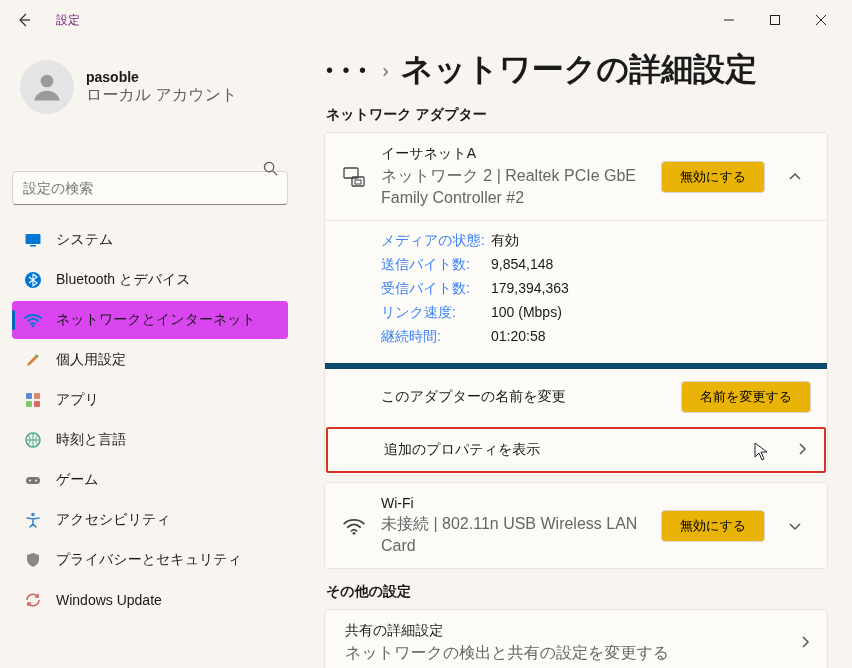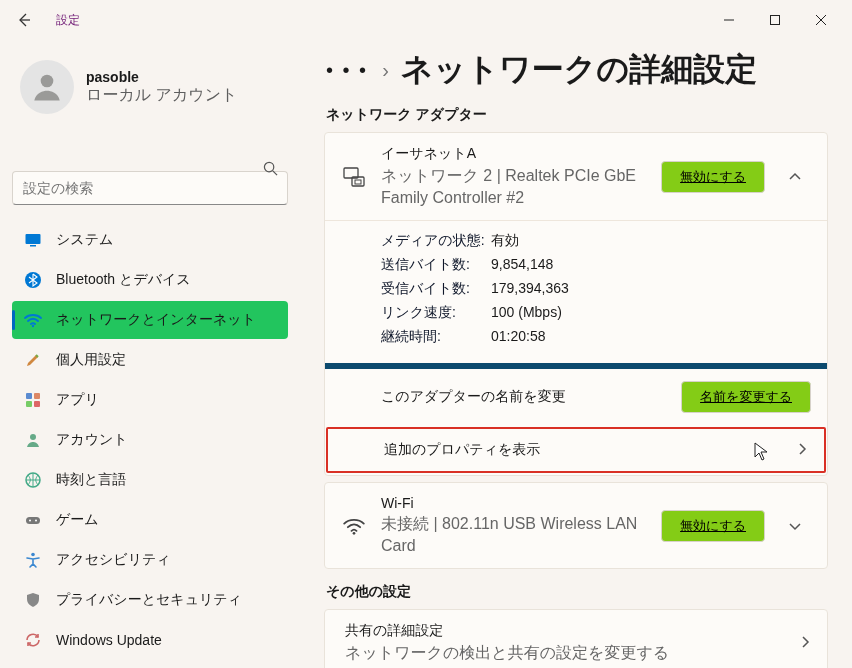--- a/index.html
+++ b/index.html
@@ -16,41 +16,41 @@
   .user-row { display: flex; align-items: center; gap: 12px; padding: 12px 8px 16px 8px; }
   .avatar { width: 54px; height: 54px; border-radius: 50%; background: #e4e4e4; display: flex; align-items: center; justify-content: center; }
   .avatar svg { width: 36px; height: 36px; fill: #9a9a98; }
   .user-name { font-weight: 600; font-size: 14px; }
   .user-sub { font-size: 16px; color: #5e5e5e; }
   .search-wrap { position: relative; margin: 4px 0 12px 0; }
   .search-input { width: 100%; height: 34px; border: 1px solid #d9d4cd; border-bottom: 1px solid #888; border-radius: 4px; background: #fdfbf8; padding: 0 36px 0 10px; font-size: 14px; outline: none; margin-top: 37px; }
   .search-icon { position: absolute; right: 10px; top: 50%; transform: translateY(-50%); color: #555; }
   .nav { display: flex; flex-direction: column; gap: 2px; margin-top: 4px; }
   .nav-item { display: flex; align-items: center; gap: 14px; height: 38px; padding: 0 12px; border-radius: 4px; cursor: pointer; position: relative; }
-  .nav-item.selected { background: #22c55e; }
+  .nav-item.selected { background: #d946ef; }
   .nav-item.selected::before { content: ""; position: absolute; left: 0; top: 9px; bottom: 9px; width: 3px; background: #0067c0; border-radius: 2px; }
   .nav-icon { width: 18px; height: 18px; display: flex; align-items: center; justify-content: center; }
   .nav-label { font-size: 14px; }
   .main { flex: 1; padding: 8px 24px 0 24px; overflow-y: auto; }
   .crumb-row { display: flex; align-items: center; gap: 12px; margin-bottom: 6px; }
   .dots { font-size: 20px; letter-spacing: 2px; color: #1a1a1a; cursor: pointer; padding: 4px 2px; }
   .crumb-sep { font-size: 20px; color: #777; }
   .page-title { font-size: 32px; font-weight: 600; }
   .section-label { font-size: 14px; font-weight: 600; margin: 14px 0 8px 2px; }
   .card { background: #fdfbf8; border: 1px solid #e9e3da; border-radius: 4px; margin-bottom: 6px; }
   .card-row { display: flex; align-items: center; padding: 12px 16px; gap: 14px; }
   .card-icon { width: 26px; display: flex; align-items: center; justify-content: center; color: #444; }
   .card-text { flex: 1; min-width: 0; }
   .card-title { font-size: 14px; }
   .card-sub { font-size: 16px; color: #666; margin-top: 2px; line-height: 1.35; }
-  .btn { background: #84cc16; border: 1px solid #d7d2ca; border-radius: 4px; padding: 6px 18px; font-size: 13px; cursor: pointer; text-decoration: underline; }
+  .btn { background: #eab308; border: 1px solid #d7d2ca; border-radius: 4px; padding: 6px 18px; font-size: 13px; cursor: pointer; }
   .expander { width: 32px; height: 32px; display: flex; align-items: center; justify-content: center; cursor: pointer; color: #555; }
   .detail-block { padding: 8px 20px 14px 56px; border-top: 1px solid #eee6dc; }
   .detail-row { display: flex; padding: 3px 0; font-size: 14px; }
-  .detail-label { width: 110px; color: #0f172a; }
+  .detail-label { width: 110px; color: #3b82f6; }
   .detail-value { color: #1a1a1a; }
   .inner-row { display: flex; align-items: center; padding: 12px 16px 12px 56px; border-top: 6px solid #0c4a6e; }
   .inner-row .card-title { flex: 1; }
   .highlight-row { border: 2px solid #d93025; border-radius: 2px; display: flex; align-items: center; padding: 12px 16px 12px 56px; margin: 2px 1px; cursor: pointer; position: relative; }
   .highlight-row .chev { color: #555; }
   .cursor { position: absolute; right: 54px; bottom: 6px; }
 </style>
 </head>
 <body>
 
@@ -154,29 +154,20 @@
                 <rect x="10" y="2" width="6" height="6" rx="1" fill="#d86"></rect>
                 <rect x="2" y="10" width="6" height="6" rx="1" fill="#7c6"></rect>
                 <rect x="10" y="10" width="6" height="6" rx="1" fill="#d66"></rect>
               </svg>
             </span>
             <span class="nav-label">アプリ</span>
           </div>
         <div class="nav-item">
             <span class="nav-icon">
               <svg width="18" height="18" viewBox="0 0 18 18">
-                <circle cx="9" cy="6" r="3" fill="#6a8"></circle>
-                <path d="M3 16c1-4 4-5 6-5s5 1 6 5z" fill="#6a8"></path>
-              </svg>
-            </span>
-            <span class="nav-label">アカウント</span>
-          </div>
-        <div class="nav-item">
-            <span class="nav-icon">
-              <svg width="18" height="18" viewBox="0 0 18 18">
                 <circle cx="9" cy="9" r="7" stroke="#4a8" stroke-width="1.5" fill="none"></circle>
                 <path d="M9 2v14M2 9h14M4 4c3 4 3 6 0 10M14 4c-3 4-3 6 0 10" stroke="#4a8" stroke-width="1" fill="none"></path>
               </svg>
             </span>
             <span class="nav-label">時刻と言語</span>
           </div>
         <div class="nav-item">
             <span class="nav-icon">
               <svg width="18" height="18" viewBox="0 0 18 18">
                 <rect x="2" y="6" width="14" height="7" rx="3.5" fill="#777"></rect>

